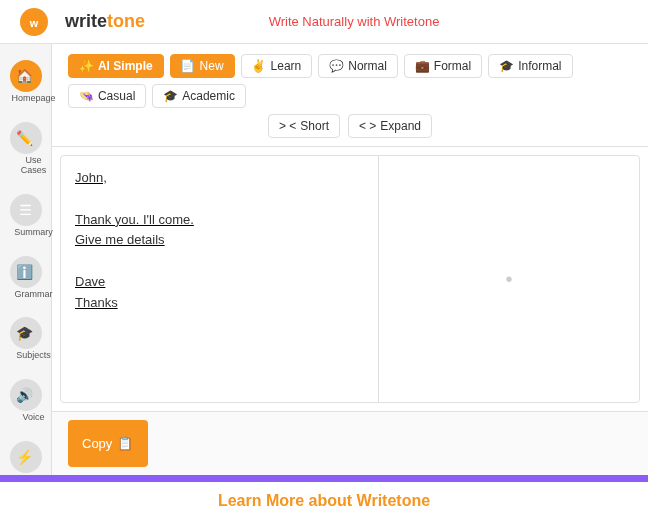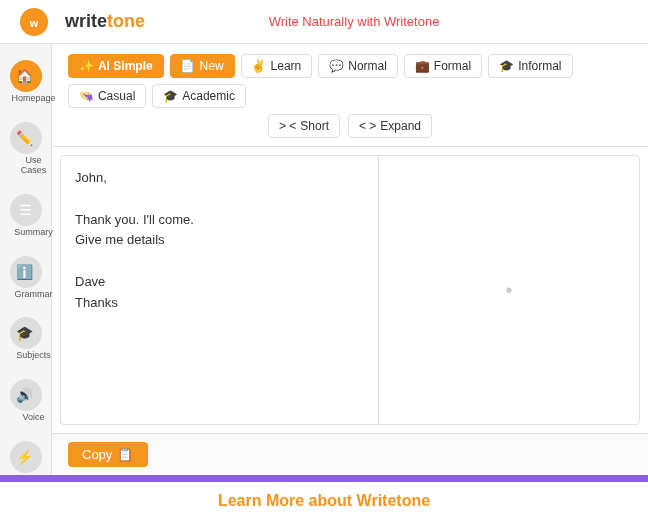--- a/index.html
+++ b/index.html
@@ -56,20 +56,21 @@
       padding: 4px 10px; border-radius: 4px; border: 1px solid #ddd;
       font-size: 12px; cursor: pointer; background: #fff; color: #333;
     }
     .btn-ai { background: #f7941d; color: white; border-color: #f7941d; font-weight: bold; }
     .btn-new { background: #f7941d; color: white; border-color: #f7941d; }
 
     
     .editor-wrapper {
       flex: 1; display: flex; overflow: hidden; position: relative;
       padding: 8px;
+      text-decoration: underline;
     }
     .editor-area {
       flex: 1; display: flex; border: 1px solid #e0e0e0; border-radius: 4px; overflow: hidden;
     }
     .editor-left {
       flex: 1; padding: 12px 14px; font-size: 13px; color: #333;
       line-height: 1.6; border-right: 1px solid #ddd; position: relative;
       overflow-y: auto;
     }
     .editor-right {
@@ -82,21 +83,21 @@
     }
 
     
     .status-bar {
       display: flex; align-items: center; justify-content: space-between;
       padding: 8px 16px; border-top: 1px solid #e0e0e0; background: #fafafa;
     }
     .status-text { font-size: 12px; color: #555; }
     .copy-btn {
       background: #f7941d; color: white; border: none; border-radius: 4px;
-      padding: 5px 14px; font-size: 13px; cursor: pointer; display: flex; align-items: center; gap: 5px;
+      padding: 16px 14px; font-size: 13px; cursor: pointer; display: flex; align-items: center; gap: 5px;
     }
 
     
     .footer {
       text-align: center; padding: 10px; border-top: 7px solid #8b5cf6;
     }
     .footer a { color: #f7941d; font-size: 16px; font-weight: bold; text-decoration: none; }
   </style>
 </head>
 <body>

